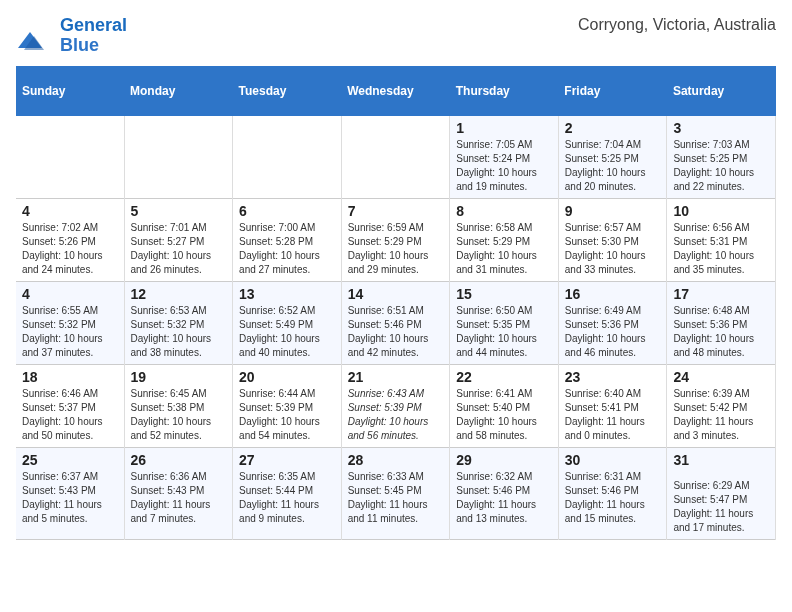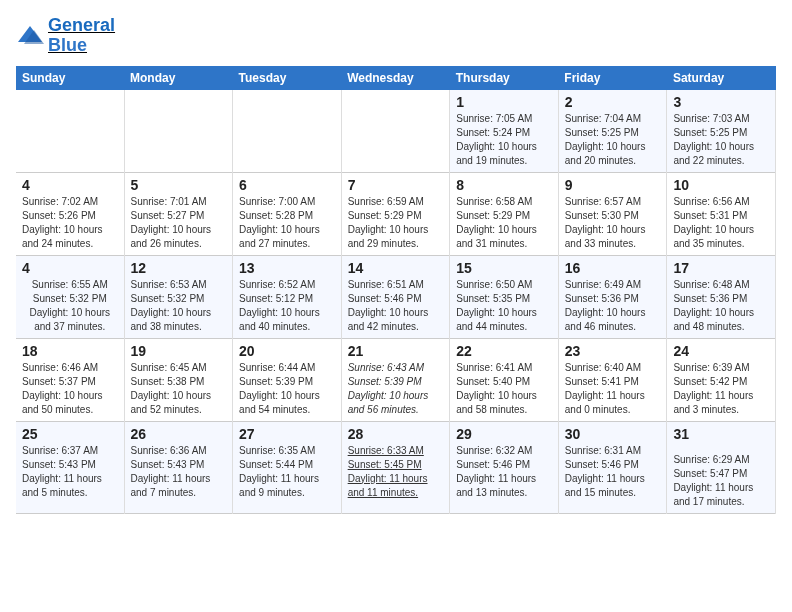--- a/index.html
+++ b/index.html
@@ -11,23 +11,22 @@
       padding: 16px;
     }
     .header {
       display: flex;
       justify-content: space-between;
       align-items: flex-start;
       margin-bottom: 10px;
     }
     .logo {
       display: flex;
-      align-items: center;
-      gap: 4px;
-      text-decoration: underline;
+      align-items: flex-end;
+      gap: 16px;
     }
     .logo-text {
       font-size: 18px;
       font-weight: bold;
       line-height: 1.1;
     }
     .logo-text span { color: #1a6bbf; }
     .logo-icon {
       width: 28px;
       height: 28px;
@@ -36,21 +35,21 @@
     .title-block h1 { font-size: 36px; color: #222; font-weight: 300; }
     .title-block h2 { font-size: 16px; color: #444; font-weight: normal; }
     table {
       width: 100%;
       border-collapse: collapse;
       font-size: 11px;
     }
     thead th {
       background: #2e75c8;
       color: #fff;
-      padding: 5px 6px;
+      padding: 18px 6px;
       text-align: left;
       font-size: 12px;
       font-weight: bold;
     }
     tbody tr { border-bottom: 1px solid #ccc; }
     tbody td {
       padding: 4px 6px;
       vertical-align: top;
       border-right: 1px solid #ddd;
       min-height: 80px;
@@ -82,20 +81,21 @@
       <rect x="0" y="0" width="28" height="28" fill="white"></rect>
       <polygon points="14,4 26,20 2,20" fill="#2e75c8"></polygon>
       <polygon points="18,8 28,22 8,22" fill="#1a56a0" opacity="0.5"></polygon>
     </svg>
     <div class="logo-text">
       <div><span>General</span></div>
       <div><span style="color:#2e75c8">Blue</span></div>
     </div>
   </div>
   <div class="title-block">
+    <h2>Corryong, Victoria, Australia</h2>
   </div>
 </div>
 
 <table>
   <thead>
     <tr>
     <th>Sunday</th>
         <th>Monday</th>
         <th>Tuesday</th>
         <th>Wednesday</th>
@@ -179,36 +179,36 @@
           <span class="day-num">10</span>
           <div class="day-info" style="white-space: pre-line;">Sunrise: 6:56 AM
 Sunset: 5:31 PM
 Daylight: 10 hours
 and 35 minutes.</div>
         </td>
       </tr>
       <tr>
         <td>
           <span class="day-num">4</span>
-          <div class="day-info" style="white-space: pre-line; text-align: center;">Sunrise: 6:55 AM
+          <div class="day-info" style="white-space: pre-line;">Sunrise: 6:55 AM
 Sunset: 5:32 PM
 Daylight: 10 hours
 and 37 minutes.</div>
         </td>
         <td>
           <span class="day-num">12</span>
           <div class="day-info" style="white-space: pre-line;">Sunrise: 6:53 AM
 Sunset: 5:32 PM
 Daylight: 10 hours
 and 38 minutes.</div>
         </td>
         <td>
           <span class="day-num">13</span>
           <div class="day-info" style="white-space: pre-line;">Sunrise: 6:52 AM
-Sunset: 5:12 PM
+Sunset: 5:49 PM
 Daylight: 10 hours
 and 40 minutes.</div>
         </td>
         <td>
           <span class="day-num">14</span>
           <div class="day-info" style="white-space: pre-line;">Sunrise: 6:51 AM
 Sunset: 5:46 PM
 Daylight: 10 hours
 and 42 minutes.</div>
         </td>
@@ -302,21 +302,21 @@
         </td>
         <td>
           <span class="day-num">27</span>
           <div class="day-info" style="white-space: pre-line;">Sunrise: 6:35 AM
 Sunset: 5:44 PM
 Daylight: 11 hours
 and 9 minutes.</div>
         </td>
         <td>
           <span class="day-num">28</span>
-          <div class="day-info" style="white-space: pre-line; text-decoration: underline;">Sunrise: 6:33 AM
+          <div class="day-info" style="white-space: pre-line;">Sunrise: 6:33 AM
 Sunset: 5:45 PM
 Daylight: 11 hours
 and 11 minutes.</div>
         </td>
         <td>
           <span class="day-num">29</span>
           <div class="day-info" style="white-space: pre-line;">Sunrise: 6:32 AM
 Sunset: 5:46 PM
 Daylight: 11 hours
 and 13 minutes.</div>

